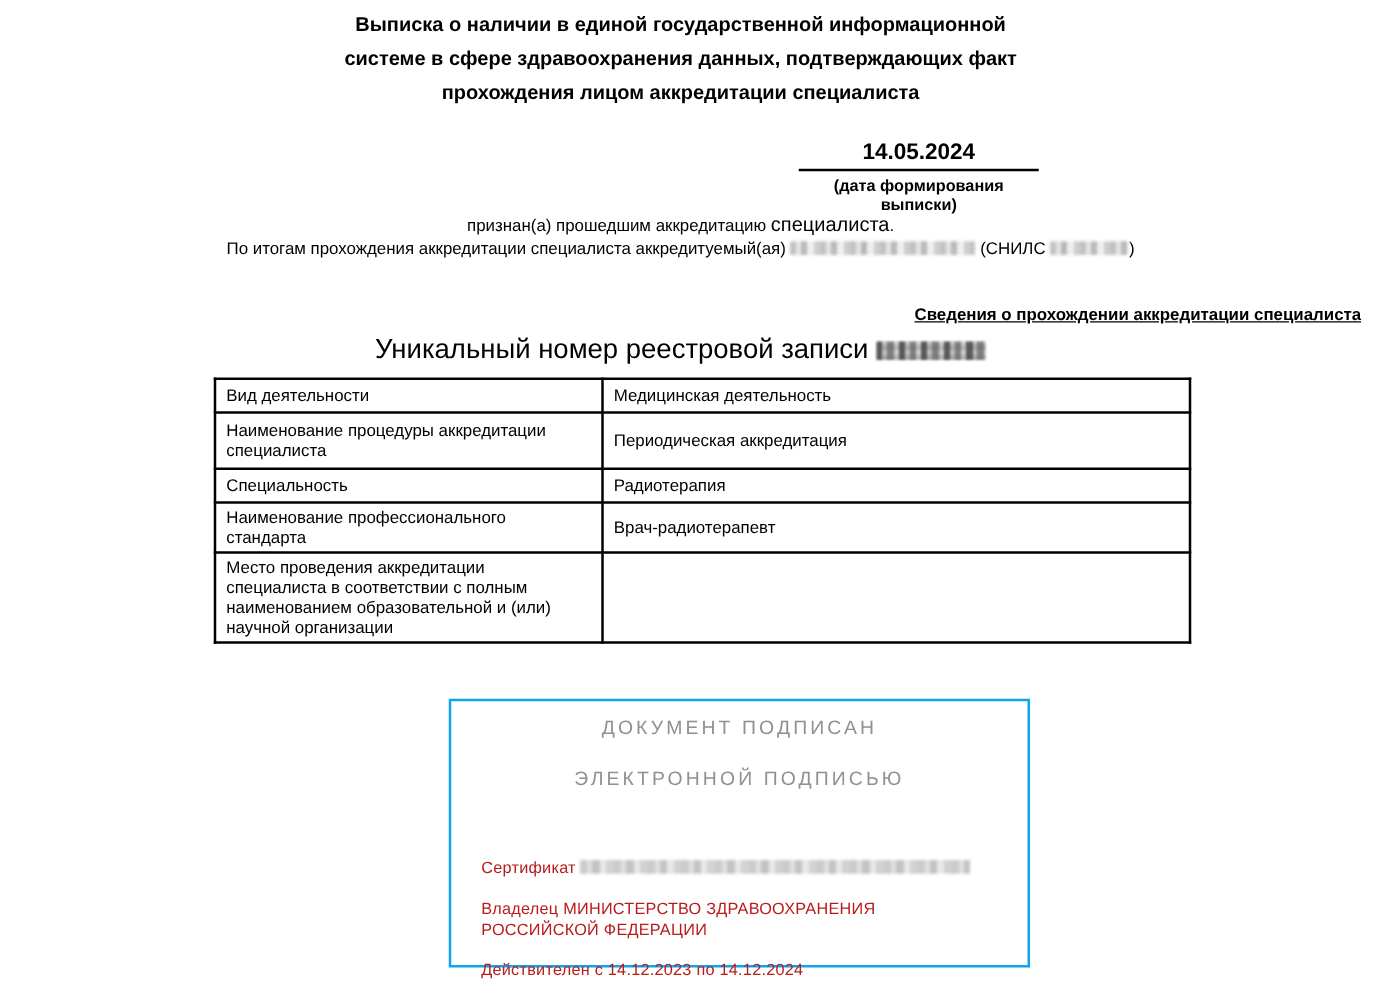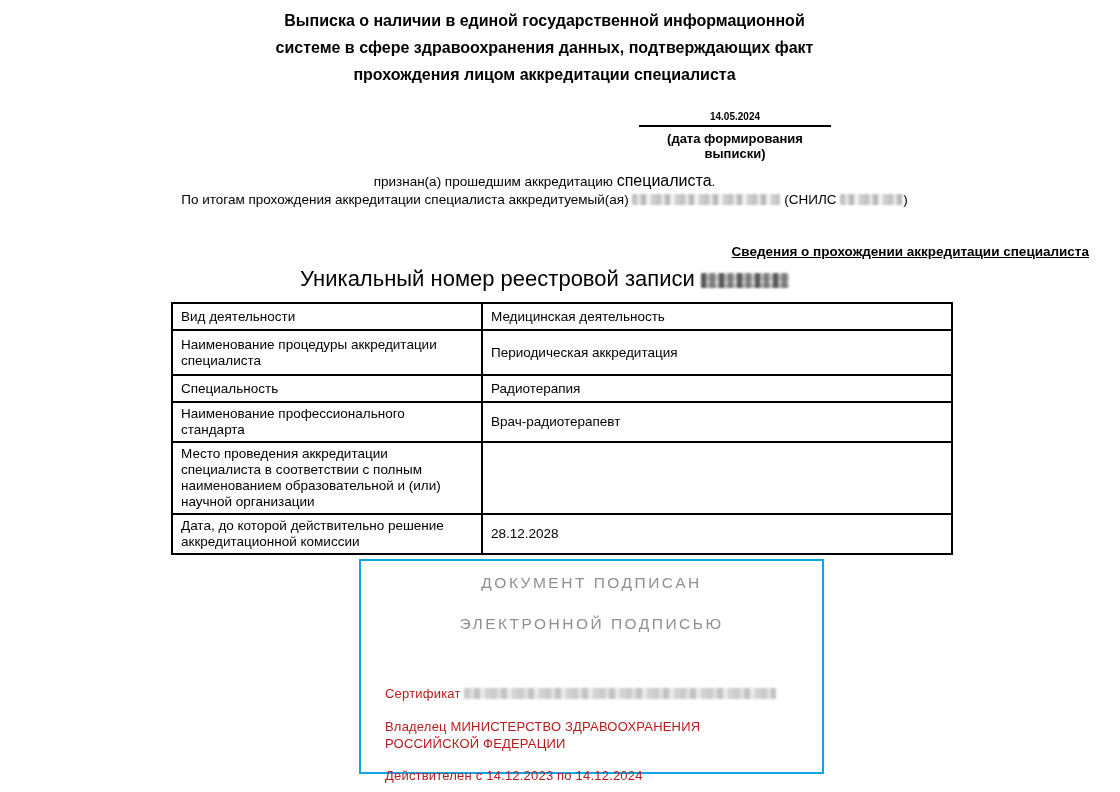--- a/index.html
+++ b/index.html
@@ -9,21 +9,21 @@
   }
   
   #title{
     position:absolute;top:7px;left:0;right:0;text-align:center;
     font-size:16px;font-weight:bold;line-height:27px;
   }
   #title .inner{display:inline-block;max-width:545px;}
   
   #date-block{position:absolute;left:639px;top:111px;width:192px;text-align:center;}
   #date-value{
-    display:block;font-size:10px;font-weight:bold;padding-bottom:3px;
+    display:block;font-size:18px;font-weight:bold;padding-bottom:3px;
     border-bottom:2px solid #000;
   }
   #date-caption{display:block;font-size:13px;font-weight:bold;margin-top:4px;}
   
   #intro{
     position:absolute;top:172px;left:40px;right:40px;text-align:center;
     font-size:13.5px;line-height:18px;
   }
   #intro .big{font-size:16px;}
   
@@ -136,24 +136,20 @@
         <td>Радиотерапия</td>
       </tr>
       <tr class="r4">
         <td>Наименование профессионального стандарта</td>
         <td>Врач-радиотерапевт</td>
       </tr>
       <tr class="r5">
         <td>Место проведения аккредитации специалиста в соответствии с полным наименованием образовательной и (или) научной организации</td>
         <td></td>
       </tr>
-      <tr class="r6">
-        <td>Дата, до которой действительно решение аккредитационной комиссии</td>
-        <td>28.12.2028</td>
-      </tr>
     </tbody>
   </table>
 
   <div id="sig-box">
     <p id="sig-h1" class="sig-h">ДОКУМЕНТ ПОДПИСАН</p>
     <p id="sig-h2" class="sig-h">ЭЛЕКТРОННОЙ ПОДПИСЬЮ</p>
     <p id="sig-cert" class="sig-line">
       <span>Сертификат</span>
       <span id="redact-cert" class="px px-gray"></span>
     </p>

